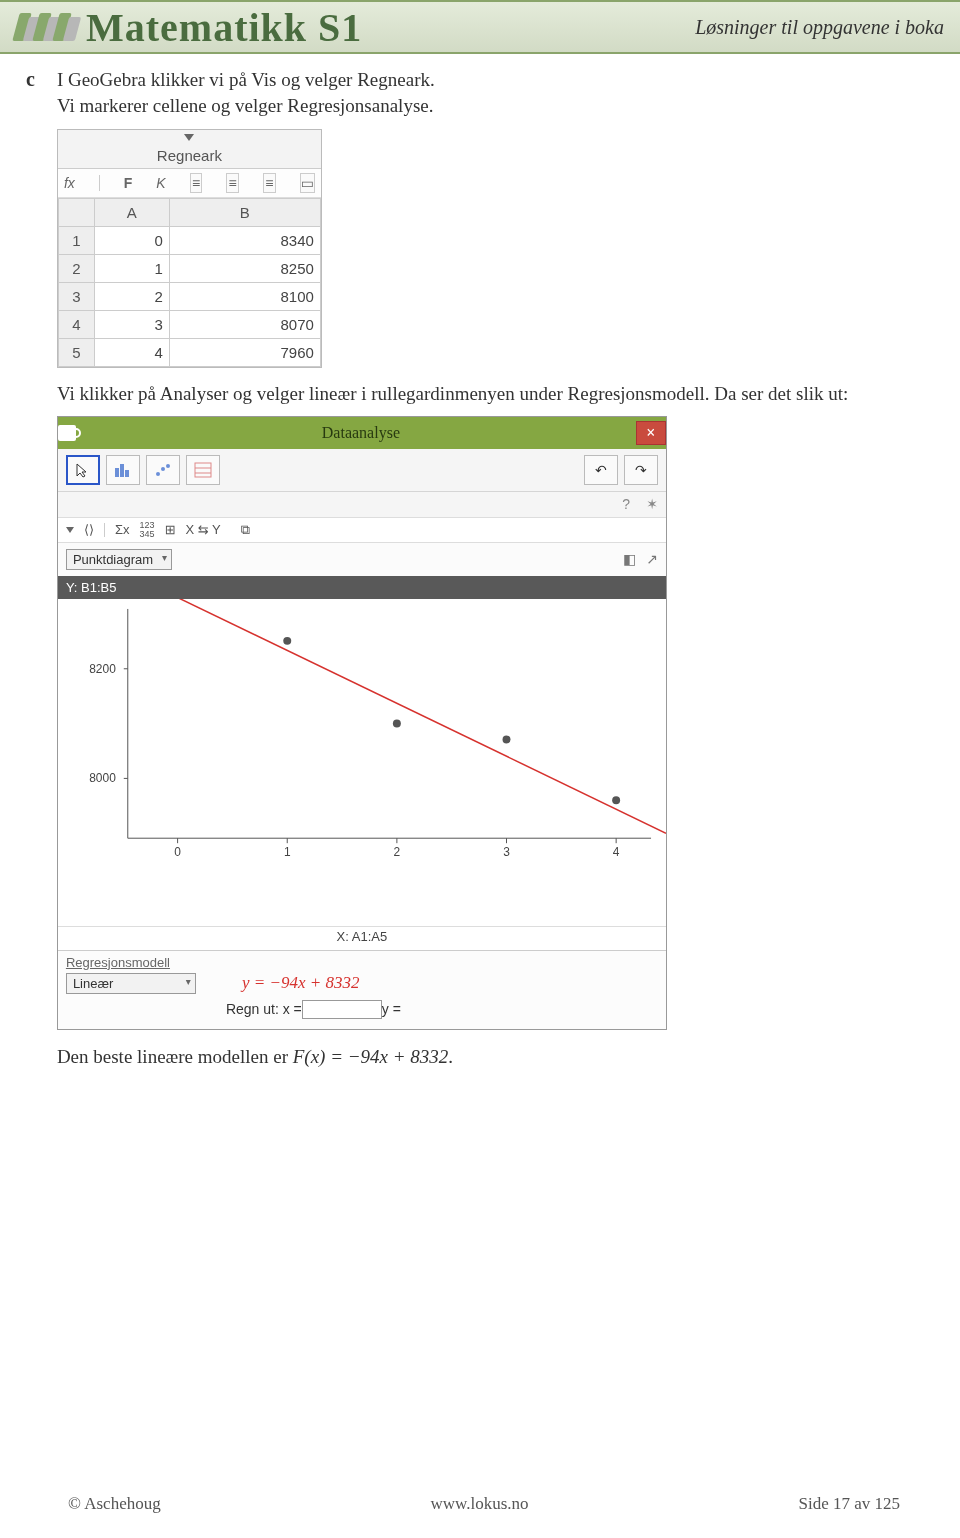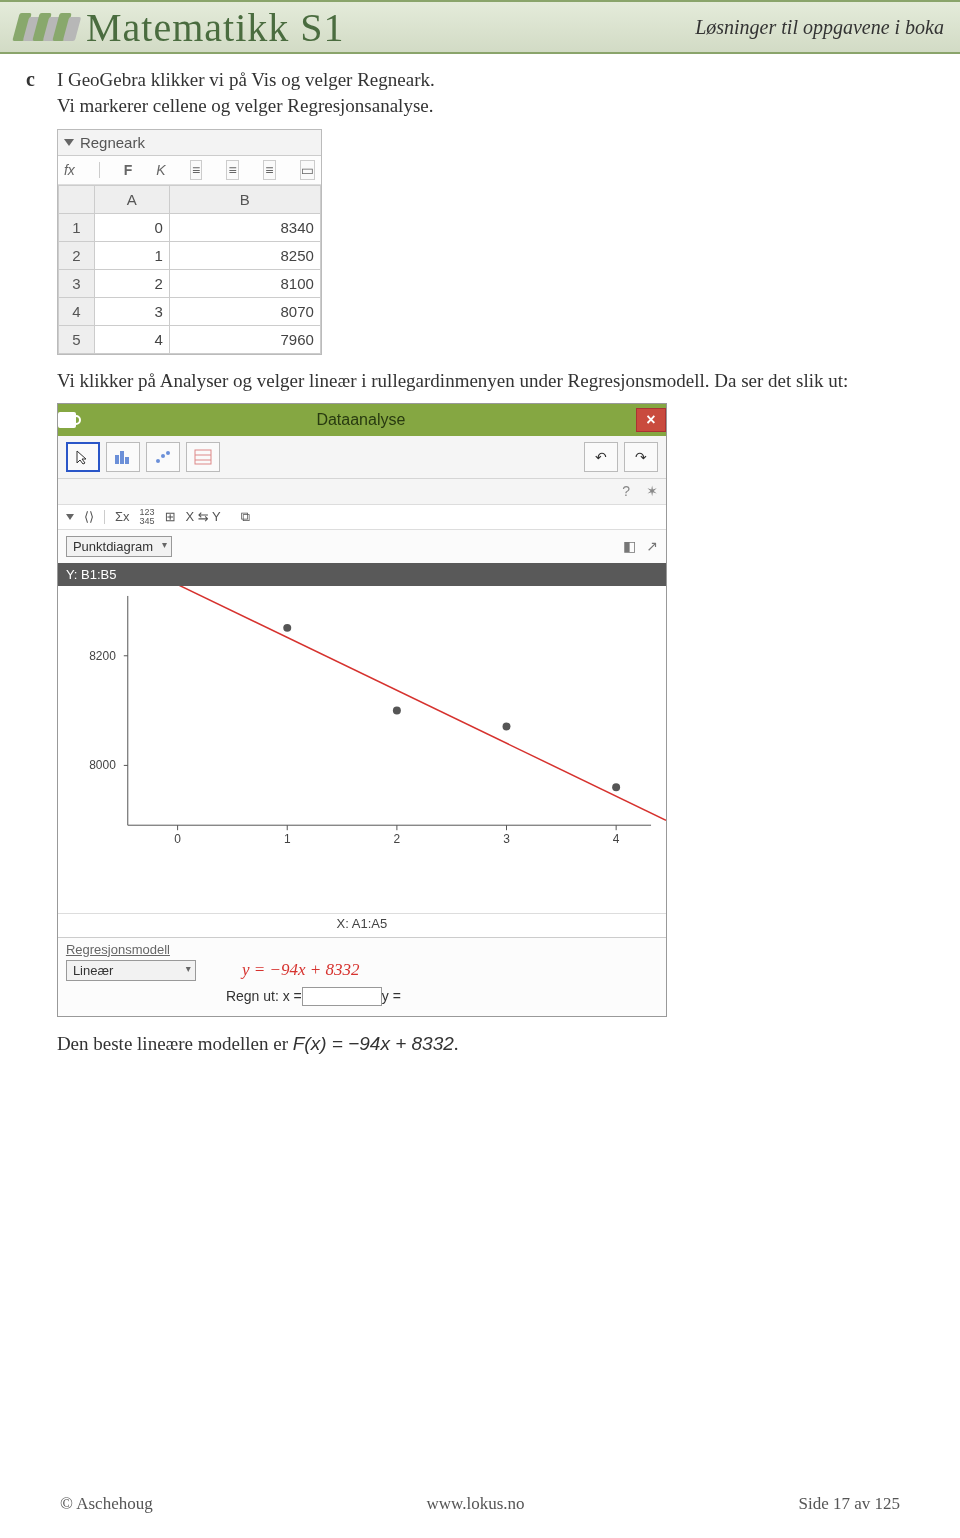--- a/index.html
+++ b/index.html
@@ -28,21 +28,21 @@
   .logo-pattern span{
     width:12px; height:28px; background:#88a86c; display:inline-block;
     margin-right:-2px; transform: skewX(-15deg);
     border-radius:2px;
   }
   .logo-pattern span:nth-child(2n){ background:#b7b7b7; height:24px;}
   .header-title {
     font-family: Georgia, "Times New Roman", serif;
     font-size: 40px;
     color: #4a6c3f;
-    font-weight: normal;
+    font-weight: bold;
     letter-spacing: 1px;
   }
   .header-sub {
     margin-left: auto;
     font-style: italic;
     font-size: 20px;
     color: #333;
   }
   .body-area {
     padding: 14px 50px 0 26px;
@@ -62,20 +62,21 @@
     color: #444;
     background: #fdfdfd;
   }
   .geo-panel .titlebar {
     display:flex; align-items:center; gap:6px;
     padding: 4px 6px;
     font-weight: 500;
     color:#555;
     border-bottom:1px solid #ccc;
     background:#f3f3f3;
+    flex-direction:column;
   }
   .geo-panel .titlebar .tri {
     display:inline-block; width:0; height:0; border-left:5px solid transparent; border-right:5px solid transparent; border-top:7px solid #666;
   }
   .geo-tools {
     display:flex; align-items:center; gap:24px; padding:4px 6px; border-bottom:1px solid #ddd; color:#666; font-size:14px;
   }
   .geo-tools .fx { font-style: italic; }
   .mini-btn {
     width:22px; height:20px; border:1px solid #ccc; background:#fafafa; display:inline-flex; align-items:center; justify-content:center;
@@ -103,20 +104,21 @@
     font-size: 14px;
     color:#333;
     background:#fff;
   }
   .da-titlebar {
     background: #85a742;
     color: #20310f;
     display:flex; align-items:center;
     padding: 5px 0;
     height: 32px;
+    font-family: Liberation Serif, serif;
   }
   .da-titlebar .coffee { width:18px; height:16px; background:#fff; display:inline-block; border-radius:2px; position:relative; margin-right:10px;}
   .da-titlebar .coffee::after{content:""; position:absolute; right:-5px; top:3px; width:6px; height:6px; border:2px solid #fff; border-radius:50%;}
   .da-titlebar .title-text { flex:1; text-align:center; color:#283a10; font-size:16px;}
   .da-titlebar .close { width:30px; height:24px; background:#c94b3e; color:#fff; display:inline-flex; align-items:center; justify-content:center; font-weight:bold; font-size:16px; border:1px solid #a33;}
   .da-toolbar {
     display:flex; align-items:center; padding:6px 8px; gap:6px; border-bottom:1px solid #d5d5d5; background:#f5f5f5;
   }
   .tbtn { width:34px; height:30px; border:1px solid #bbb; background:#fafafa; display:inline-flex; align-items:center; justify-content:center; font-size:14px;}
   .tbtn.active { border:2px solid #2a56c8; }
@@ -148,26 +150,26 @@
     padding: 4px 8px 10px;
     background:#fcfcfc;
   }
   .reg-title { font-size:13px; color:#666; margin-bottom:3px;text-decoration:underline;}
   .reg-row { display:flex; align-items:center; gap:46px; }
   .eq { color:#d6322e; font-style:italic; font-family:"Times New Roman",serif; font-size:17px; }
   .calc-row { display:flex; align-items:center; margin-top:6px; font-size:14px; padding-left:160px;}
   .calc-row input { width:80px; border:1px solid #999; padding:1px 3px; font-size:13px;}
 
   .conclusion { margin-top: 16px; font-size:19px; font-family:"Times New Roman",serif;}
-  .conclusion .fx { font-style: italic; font-family:Liberation Sans, sans-serif;}
+  .conclusion .fx { font-style: italic; font-family:Liberation Serif, serif;}
 
   .footer {
     position: absolute;
     bottom: 24px;
-    left: 0; right: 0;
+    left: 8px; right: 0;
     display: flex;
     justify-content: space-between;
     padding: 0 60px;
     font-size: 17px;
     color:#555;
   }
 </style>
 </head>
 <body>
 

